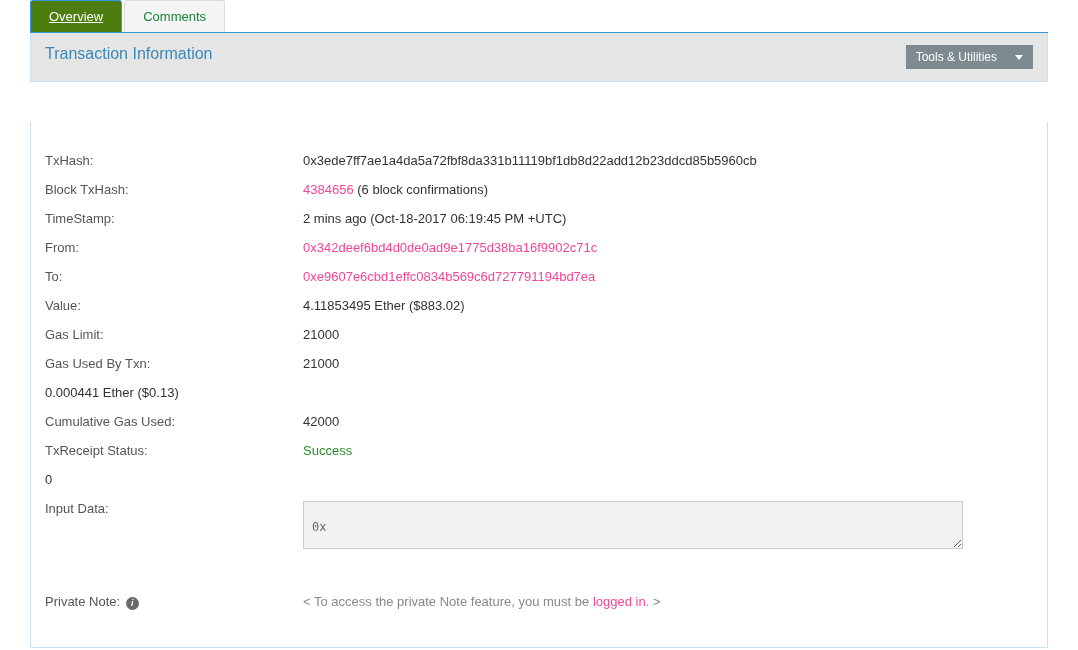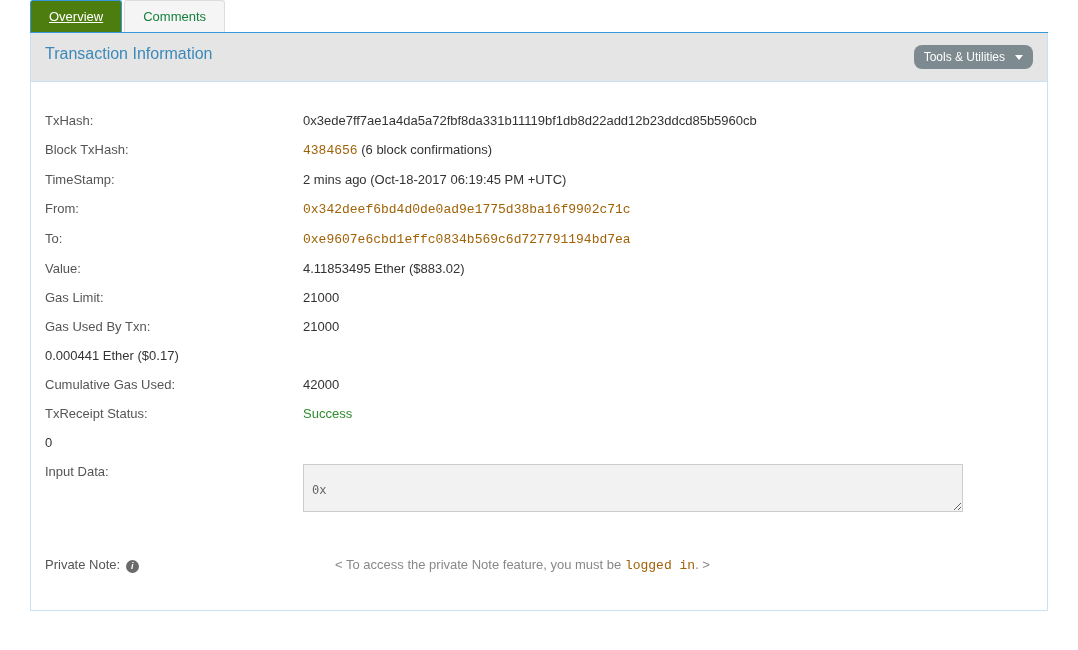--- a/index.html
+++ b/index.html
@@ -2,30 +2,30 @@
 <html><head>
 <meta charset="utf-8">
 <style>
 * { box-sizing: border-box; margin: 0; padding: 0; }
 body { font-family: -apple-system, "Helvetica Neue", Arial, sans-serif; font-size: 13px; color: #333; background: #fff; padding: 0 30px; }
 .tabs-row { display: flex; border-bottom: 1px solid #3498db; }
 .tab { padding: 8px 18px; font-size: 13px; cursor: pointer; border: 1px solid #ddd; border-bottom: none; background: #f5f5f5; color: #15803d; border-top-left-radius: 3px; border-top-right-radius: 3px; margin-right: 2px; }
 .tab.active { background: #4d7c0f; color: #fff; border-color: #3498db; text-decoration: underline; }
 .title-bar { background: #e5e5e5; border: 1px solid #c9e1f4; border-top: none; padding: 12px 14px; display: flex; justify-content: space-between; }
 .title-bar .title { color: #3c88b8; font-size: 16px; }
-.tools-btn { background: #7d8a8f; color: #fff; font-size: 12px; padding: 5px 10px; border-radius: 8px; display: flex; align-items: center; gap: 10px; cursor: pointer; border: none; }
+.tools-btn { background: #7d8a8f; color: #fff; font-size: 12px; padding: 5px 10px; border-radius: 0; display: flex; align-items: center; gap: 18px; cursor: pointer; border: none; }
 .caret { width: 0; height: 0; border-left: 4px solid transparent; border-right: 4px solid transparent; border-top: 5px solid #fff; }
-.content-box { border: 1px solid #c9e1f4; border-top: none; padding: 24px 14px 30px 14px; }
+.content-box { border: 1px solid #c9e1f4; border-top: none; padding: 24px 14px 30px 14px; margin-top: 40px; }
 .row { display: flex; align-items: flex-start; padding: 7px 0; }
 .label-col { width: 258px; color: #555; font-size: 13px; }
 .value-col { flex: 1; color: #333; font-size: 13px; }
-.link { color: #a16207; cursor: pointer; font-family: Liberation Mono, monospace; }
+.link { color: #ec4899; cursor: pointer; }
 .success { color: #2e8b2e; }
 .input-data-box { width: 660px; height: 48px; background: #f2f2f2; border: 1px solid #ccc; padding: 18px 8px; font-family: monospace; font-size: 12px; color: #666; resize: both; overflow: auto; }
-.note-row { margin-top: 28px; gap: 32px; }
+.note-row { margin-top: 28px; }
 .note-text { color: #888; }
 .info-icon { display: inline-flex; align-items: center; justify-content: center; width: 13px; height: 13px; border-radius: 50%; background: #6a6a6a; color: #fff; font-size: 9px; font-style: italic; font-weight: bold; margin-left: 2px; }
 </style>
 </head>
 <body>
 
 <div class="tabs-row">
   <div class="tab active">Overview</div>
   <div class="tab">Comments</div>
 </div>
@@ -77,21 +77,21 @@
     <div class="value-col">21000</div>
   </div>
 
   <div class="row">
     <div class="label-col">Gas Used By Txn:</div>
     <div class="value-col">21000</div>
   </div>
 
 
   <div class="row">
-    <div class="value-col">0.000441 Ether ($0.17)</div>
+    <div class="value-col">0.000441 Ether ($0.13)</div>
   </div>
 
   <div class="row">
     <div class="label-col">Cumulative Gas Used:</div>
     <div class="value-col">42000</div>
   </div>
 
   <div class="row">
     <div class="label-col">TxReceipt Status:</div>
     <div class="value-col success">Success</div>

